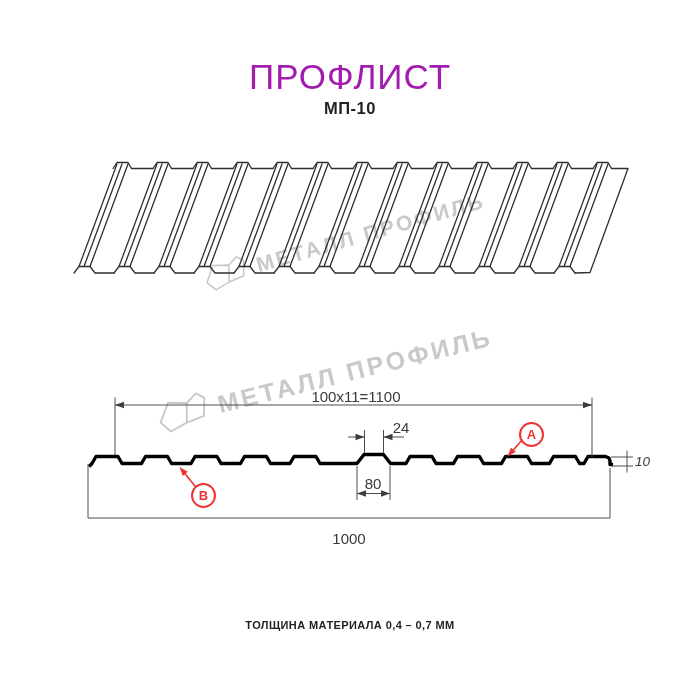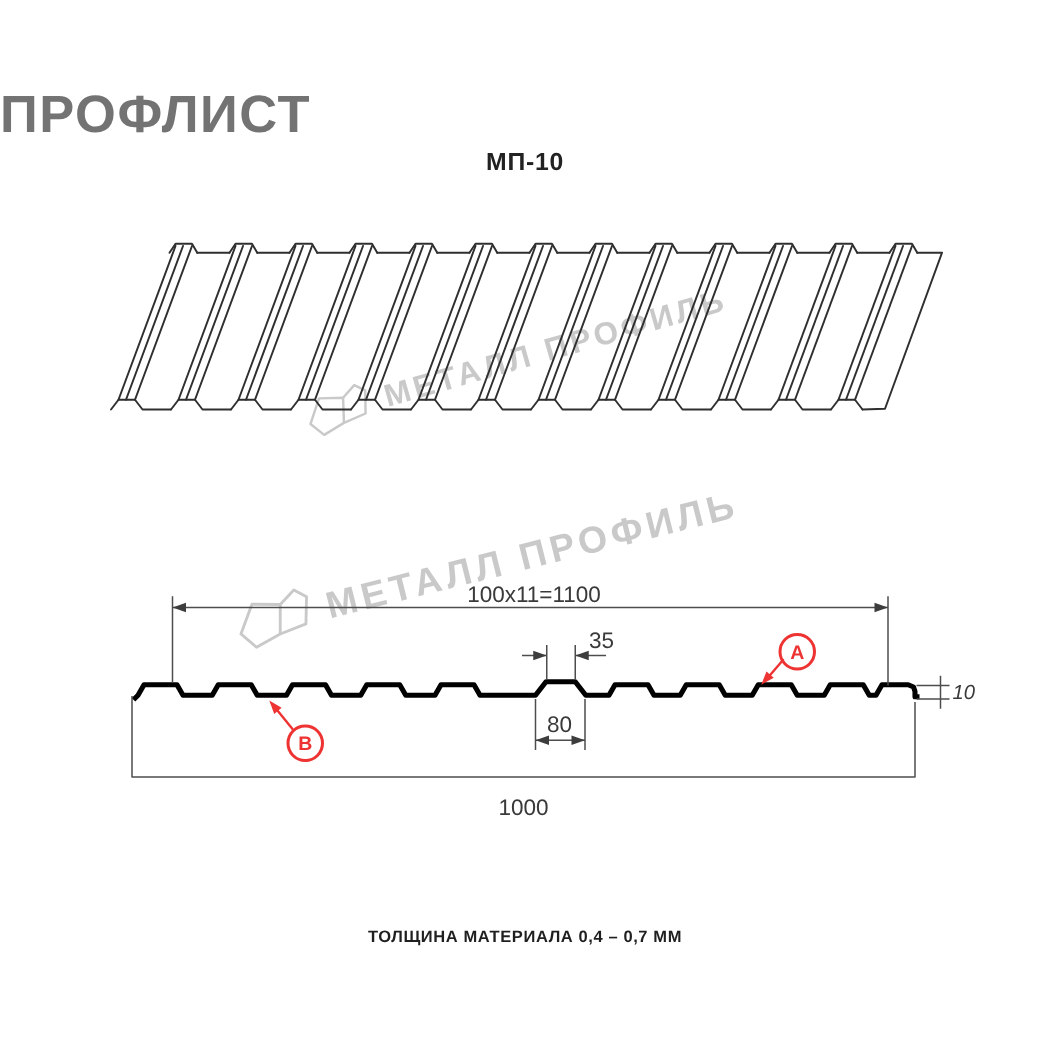--- a/index.html
+++ b/index.html
@@ -1,21 +1,21 @@
 <!DOCTYPE html>
 <html style="--red: #ee3333; --wm: #c9c9c9; --line: #2f2f2f;"><head>
 <meta charset="utf-8">
 <style>
   :root { --red:#ee3333; --wm:#c9c9c9; --line:#2f2f2f; }
   html,body{margin:0;padding:0;}
   body{font-family:"Liberation Sans",sans-serif;}
   .page{position:relative;width:700px;height:700px;background:#ffffff;overflow:hidden;}
 
-  .title{position:absolute;left:0;right:0;top:57px;
-         font-size:35px;font-weight:700;letter-spacing:1px;color:#737373;}
+  .title{position:absolute;left:0;right:0;top:57px;text-align:center;
+         font-size:35px;font-weight:400;letter-spacing:1px;color:#a21caf;}
   .subtitle{position:absolute;left:0;right:0;top:99px;text-align:center;
          font-size:16.5px;font-weight:700;letter-spacing:.5px;color:#222;}
 
   .watermark{position:absolute;display:flex;align-items:center;gap:10px;
          color:var(--wm);z-index:1;white-space:nowrap;}
   .watermark .wm-text{font-weight:700;}
   .wm1{left:203px;top:262px;transform:rotate(-16deg);transform-origin:0 50%;}
   .wm1 .wm-text{font-size:21px;letter-spacing:2.5px;}
   .wm2{left:156px;top:398px;transform:rotate(-14deg);transform-origin:0 50%;}
   .wm2 .wm-text{font-size:25px;letter-spacing:3px;}
@@ -161,21 +161,21 @@
       <path d="M 611,457 L 633,457" class="thin"></path>
       <path d="M 611,466 L 633,466" class="thin"></path>
       <path d="M 627,450.5 L 627,472.5" class="thin"></path>
       <path d="M 522,440 L 510,454" class="red"></path>
       <path d="M 507.5,456.5 L 510.9894606042017,447.6082248852254 L 515.8196019176274,451.8070026707647 Z" class="redhead"></path>
       <path d="M 195,486 L 182,470" class="red"></path>
       <path d="M 179.5,467 L 187.7364307051596,471.8374796370739 L 182.83374626919812,475.9513203390677 Z" class="redhead"></path>
     </svg>
 
   <span class="dim" style="left:356px;top:388px;">100x11=1100</span>
-  <span class="dim" style="left:401px;top:419px;">35</span>
+  <span class="dim" style="left:401px;top:419px;">24</span>
   <span class="dim" style="left:373px;top:475px;">80</span>
   <span class="dim small" style="left:635px;top:454px;">10</span>
   <span class="dim" style="left:349px;top:530px;">1000</span>
 
   <div class="callout" style="left:519px;top:422px;">A</div>
   <div class="callout" style="left:191px;top:483px;">B</div>
 
   <div class="footer">ТОЛЩИНА МАТЕРИАЛА 0,4 – 0,7 ММ</div>
 
 </div>

